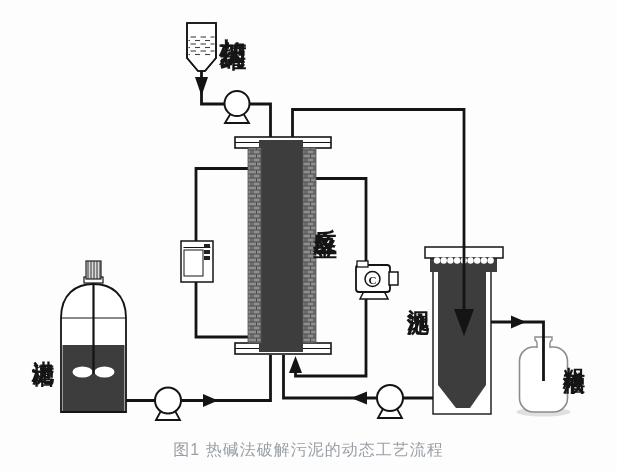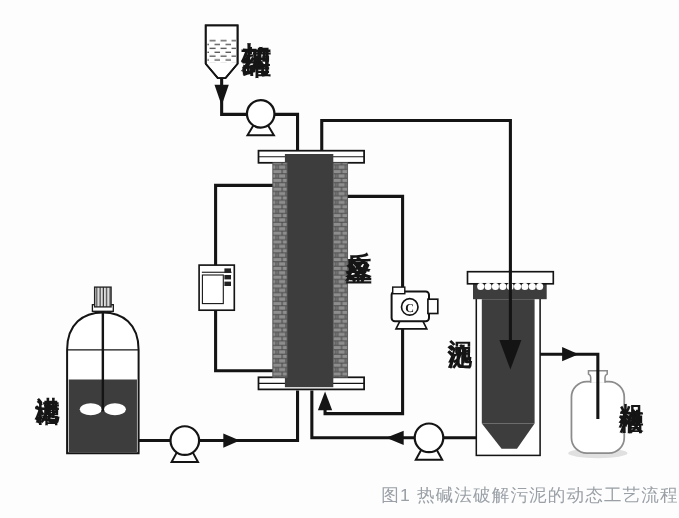--- a/index.html
+++ b/index.html
@@ -27,21 +27,21 @@
     line-height:1;
     user-select:none;
   }
   .lbl-dosing{left:219px;top:17px;font-size:27px;letter-spacing:3px;}
   .lbl-reactor{left:313px;top:209px;font-size:24px;letter-spacing:3px;}
   .lbl-sludge{left:32px;top:343px;font-size:22px;}
   .lbl-sed{left:407px;top:291px;font-size:22px;}
   .lbl-crude{left:563px;top:350px;font-size:22px;}
   .caption{
     position:absolute;left:0;right:0;top:440px;
-    text-align:right;
+    text-align:center;
     font-size:16px;
     color:var(--caption-text,#9aa0a6);
     letter-spacing:1px;
   }
   .cpump-letter{
     font-family:"Liberation Serif",serif;
     font-size:11px;font-weight:bold;fill:#141414;
   }
 </style>
 </head>

